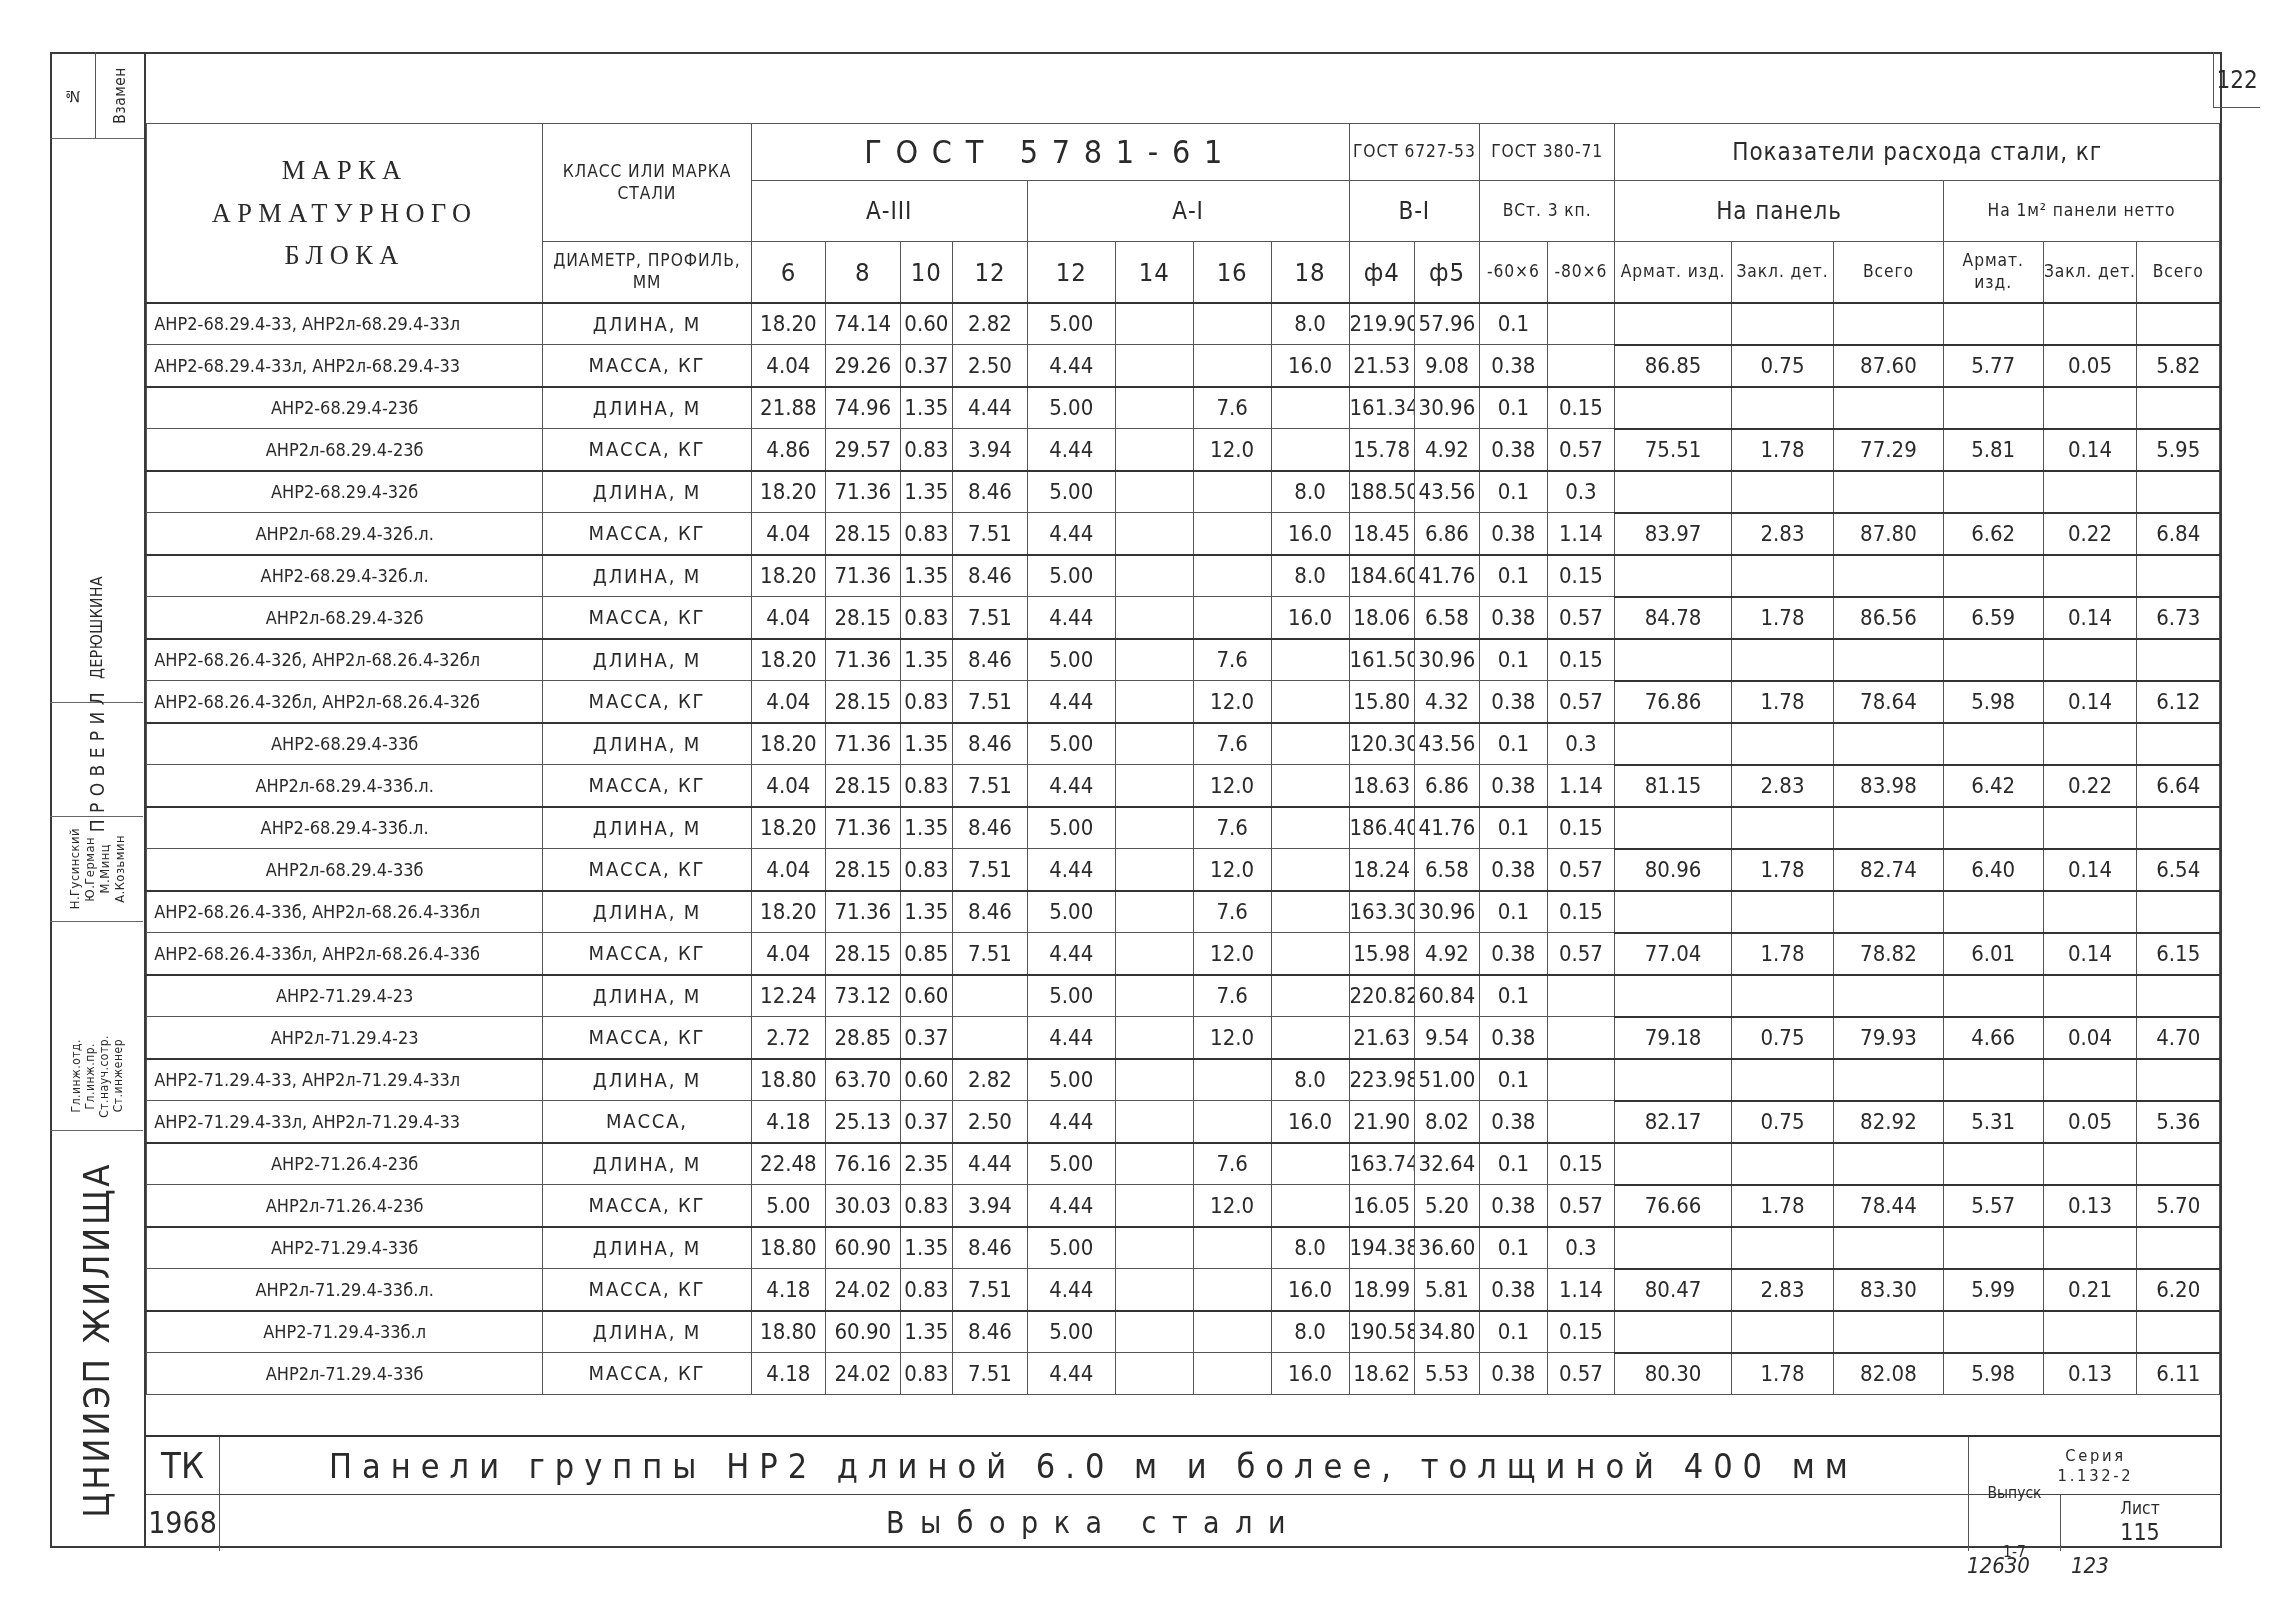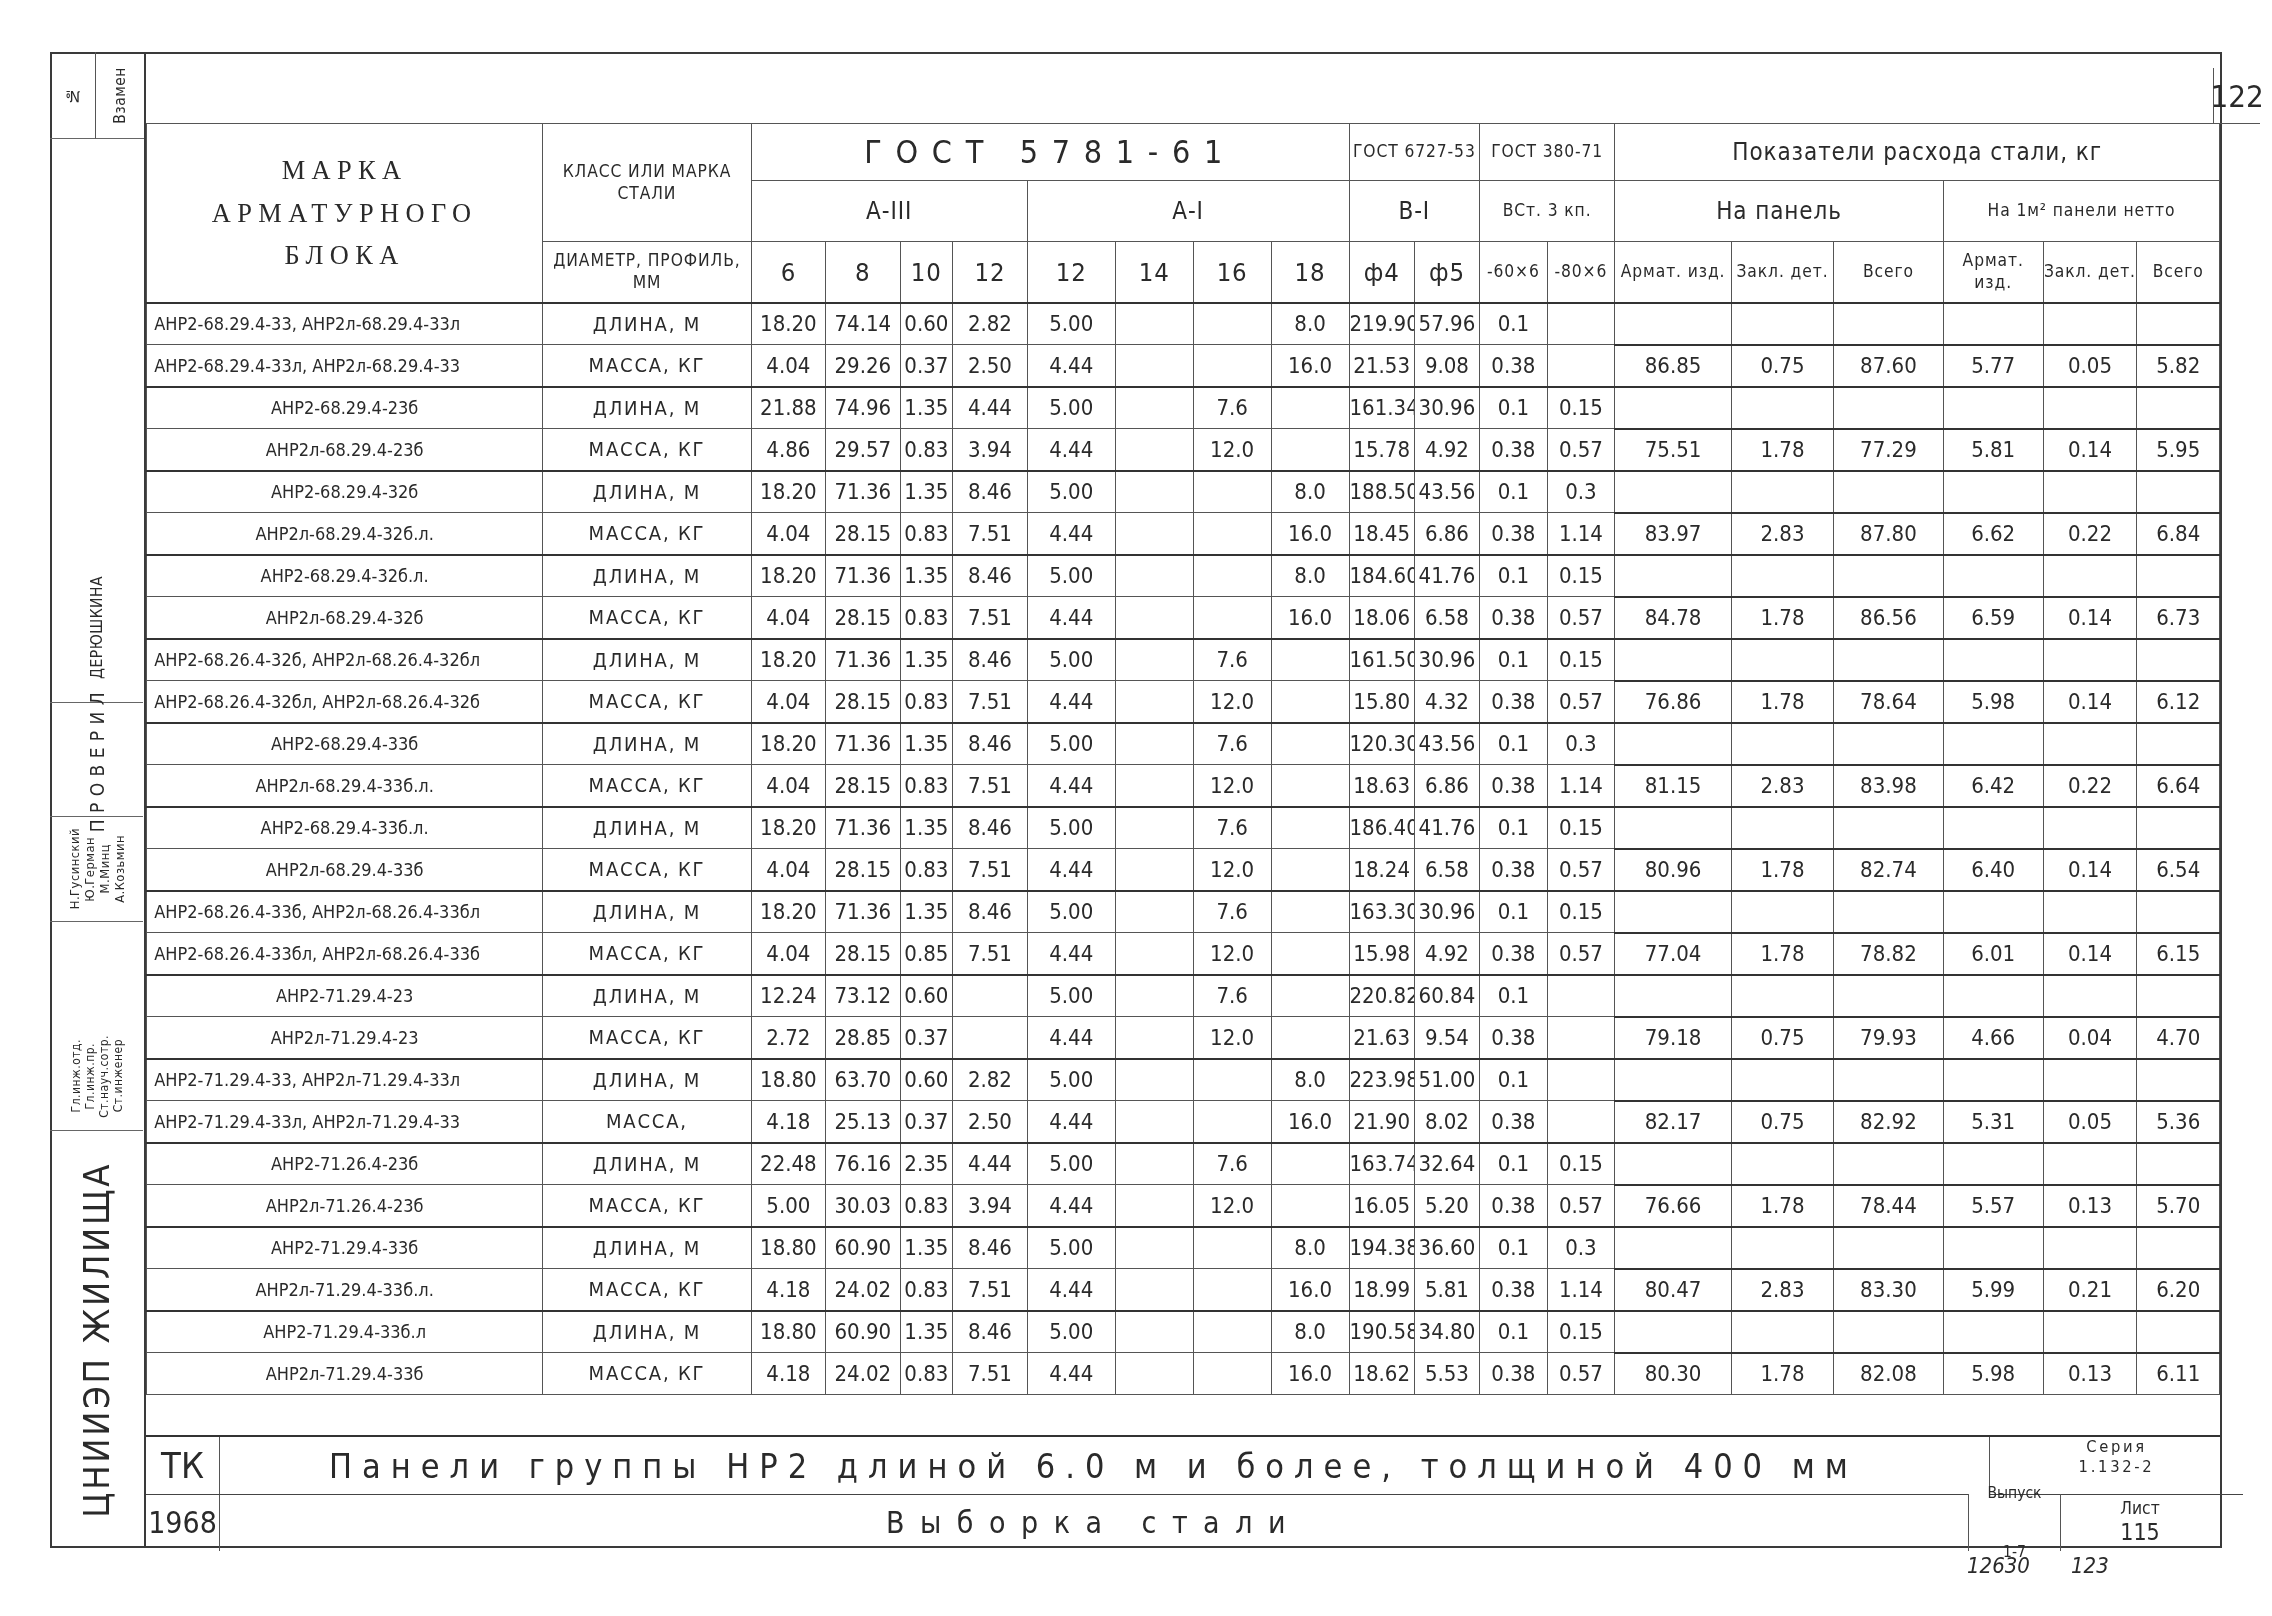--- a/index.html
+++ b/index.html
@@ -1,18 +1,18 @@
 <!DOCTYPE html>
 <html style="font-size:7.3px"><head>
 <meta charset="utf-8">
 <style>
   html,body{margin:0;padding:0;background:#ffffff;}
   body{width:2273px;height:1616px;position:relative;overflow:hidden;font-family:"DejaVu Sans Condensed","DejaVu Sans",sans-serif;color:#2a2a2a;}
   .sheet{position:absolute;left:50px;top:52px;width:2172px;height:1496px;border:2.3px solid #3a3a3a;box-sizing:border-box;}
-  .page-num{position:absolute;right:12.8px;top:68px;width:46px;height:55px;border-left:1.4px solid #555;border-bottom:1.4px solid #555;font-size:31px;display:flex;align-items:center;justify-content:center;}
+  .page-num{position:absolute;right:12.8px;top:52px;width:46px;height:55px;border-left:1.4px solid #555;border-bottom:1.4px solid #555;font-size:24px;display:flex;align-items:center;justify-content:center;}
   
   .side{position:absolute;left:50px;top:52px;width:96px;height:1496px;border-right:2.3px solid #3a3a3a;box-sizing:border-box;}
   .side-cell{position:absolute;border-bottom:0.9px solid #666;box-sizing:border-box;display:flex;align-items:center;justify-content:center;}
   .vtext{writing-mode:vertical-rl;transform:rotate(180deg);font-size:15.5px;white-space:nowrap;letter-spacing:0.5px;}
   
   table.main{position:absolute;left:146px;top:123px;width:2074px;border-collapse:collapse;table-layout:fixed;}
   table.main td, table.main th{border:0.9px solid #555;text-align:center;vertical-align:middle;padding:0;font-weight:normal;overflow:hidden;white-space:nowrap;}
   table.main th{font-size:20px;letter-spacing:0.9px;}
   .h-gost{font-size:32px !important;letter-spacing:13.7px !important;}
   .h-big{font-size:24px !important;}
@@ -24,21 +24,21 @@
   td.mark.center{text-align:center !important;padding-left:0 !important;}
   td.param{font-size:20px !important;letter-spacing:1.8px;}
   tr.group-start td{border-top:2.3px solid #333;}
   .thick-top{border-top:2.3px solid #333 !important;}
   
   .tb{position:absolute;left:146px;top:1435px;width:2074px;height:114px;border-top:2.3px solid #333;}
   .tb-tk{position:absolute;left:0;top:0;width:73px;height:57px;border-right:0.9px solid #555;border-bottom:1.4px solid #444;font-size:36px;display:flex;align-items:center;justify-content:center;}
   .tb-year{position:absolute;left:0;top:57px;width:73px;height:57px;border-right:0.9px solid #555;font-size:30px;display:flex;align-items:center;justify-content:center;}
   .tb-title{position:absolute;left:73px;top:0;width:1749px;height:57px;border-bottom:1.4px solid #444;font-size:34px;letter-spacing:10px;display:flex;align-items:center;justify-content:center;}
   .tb-sub{position:absolute;left:73px;top:57px;width:1749px;height:57px;font-size:30px;letter-spacing:15.5px;display:flex;align-items:center;justify-content:center;}
-  .tb-series{position:absolute;left:1822px;top:0;width:253px;height:57px;border-left:0.9px solid #555;border-bottom:1.4px solid #444;display:flex;flex-direction:column;align-items:center;font-size:16.4px;line-height:1.2;letter-spacing:2.7px;margin-left:21px;}
+  .tb-series{position:absolute;left:1822px;top:0;width:253px;height:57px;border-left:0.9px solid #555;border-bottom:1.4px solid #444;display:flex;flex-direction:column;align-items:center;justify-content:center;font-size:16.4px;line-height:1.2;letter-spacing:2.7px;}
   .tb-issue{position:absolute;left:1822px;top:57px;width:91px;height:57px;border-left:0.9px solid #555;border-right:0.9px solid #555;display:flex;flex-direction:column;align-items:center;justify-content:center;font-size:15.5px;line-height:1.3;gap:39px;}
   .tb-sheet{position:absolute;left:1913px;top:57px;width:162px;height:57px;display:flex;flex-direction:column;align-items:center;justify-content:center;font-size:17.3px;line-height:1.2;}
   .archive{position:absolute;left:1967px;top:1553px;font-size:22px;font-style:italic;display:flex;gap:41px;}
 </style>
 </head>
 <body>
 
 <div class="sheet"></div>
 
 <div class="page-num">122</div>

